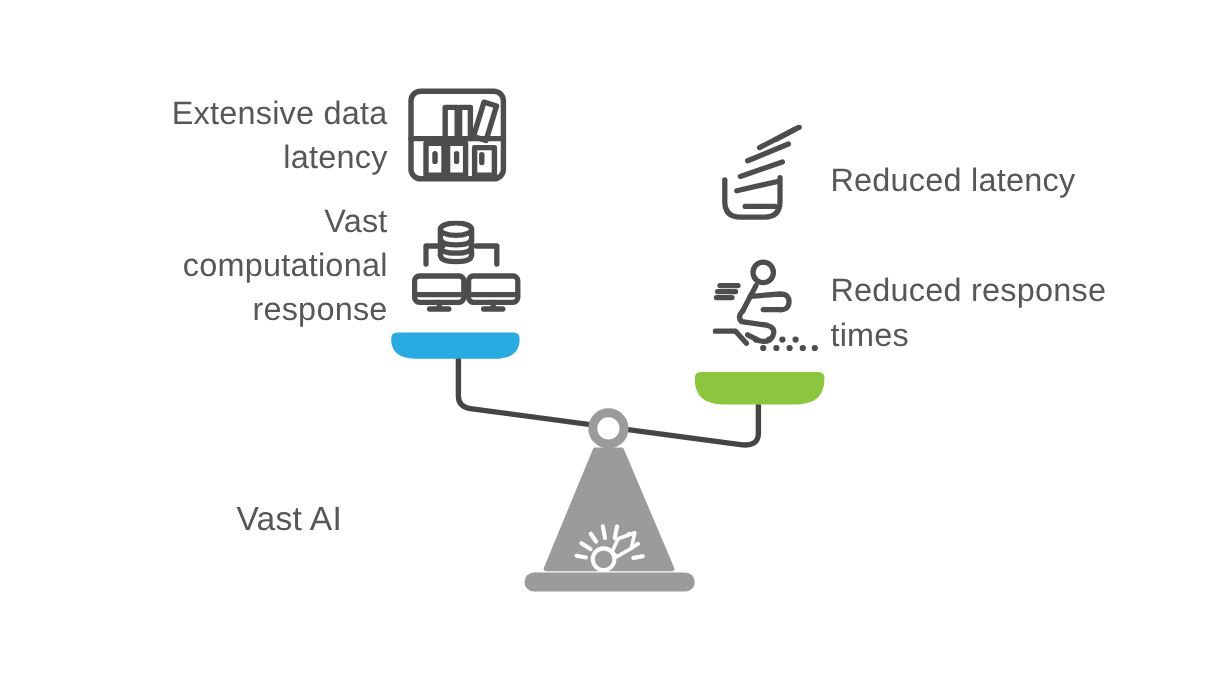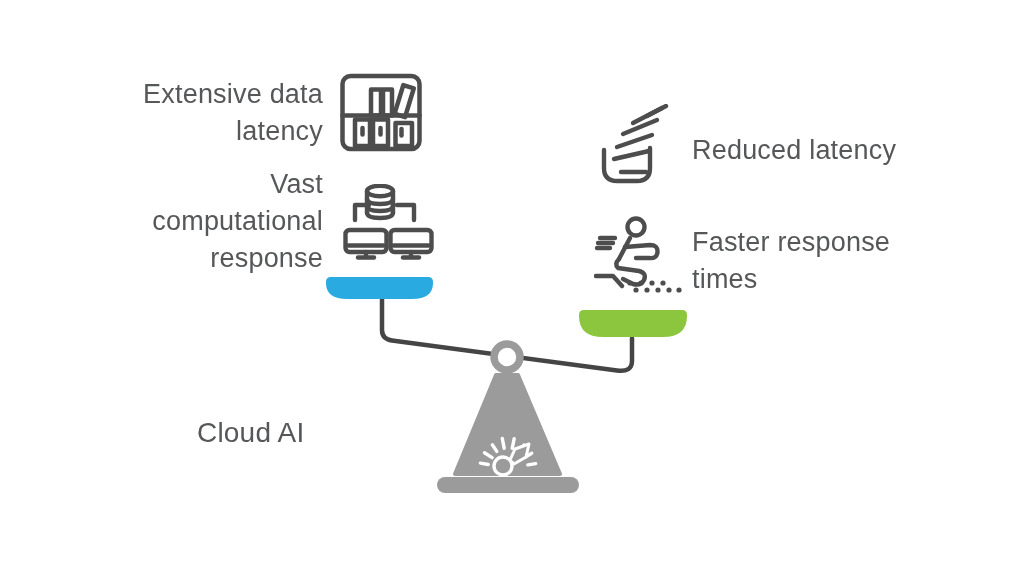--- a/index.html
+++ b/index.html
@@ -45,23 +45,23 @@
       <path d="M 510 460 L 515 449 L 529 444 L 526 457 L 514 464 Z" fill="#9B9B9B" stroke-width="3" stroke-linejoin="round"></path>
     </g>
   </svg>
 
   <div class="label ra" style="left:103px;top:76px;width:220px;">Extensive data latency</div>
 
   <div class="label ra" style="left:103px;top:166px;width:220px;">Vast computational response</div>
 
   <div class="label" style="left:692px;top:132px;width:260px;">Reduced latency</div>
 
-  <div class="label" style="left:692px;top:224px;width:230px;">Faster response times</div>
+  <div class="label" style="left:692px;top:224px;width:230px;">Reduced response times</div>
 
-  <div class="label side-label" style="left:197px;top:414px;">Cloud AI</div>
+  <div class="label side-label" style="left:197px;top:414px;">Vast AI</div>
 
 
   <div class="icon" style="left:337px;top:70px;">
     <svg width="88" height="88" viewBox="0 0 88 88">
       <g stroke="#4D4D4D" stroke-width="4.5" fill="none" stroke-linecap="round" stroke-linejoin="round">
         <rect x="5.5" y="6" width="77" height="73" rx="8"></rect>
         <path d="M 5.5 45.5 H 82.5"></path>
         <rect x="34" y="19.5" width="10" height="26"></rect>
         <rect x="46" y="19.5" width="9" height="26"></rect>
         <rect x="57.5" y="14" width="11" height="30" transform="rotate(17 58 44)"></rect>

